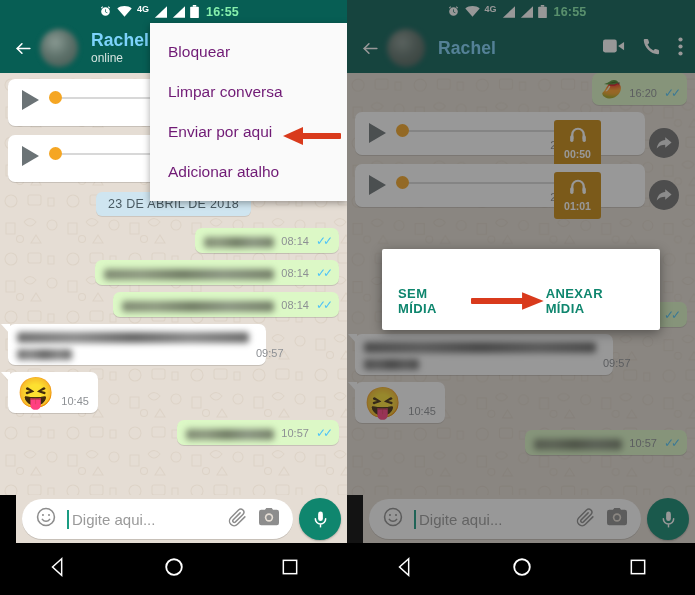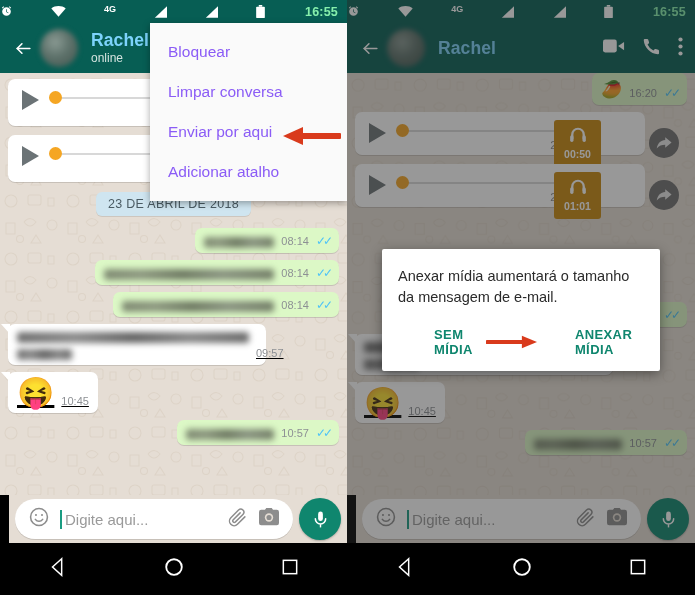--- a/index.html
+++ b/index.html
@@ -9,21 +9,21 @@
     font-family: "Liberation Sans", sans-serif;
     overflow: hidden;
   }
   .screens { display: flex; width: 695px; height: 595px; }
   .phone { position: relative; width: 347px; height: 595px; overflow: hidden; background:#000; }
   .phone.right { width: 348px; }
 
   
   .statusbar {
     height: 23px; background: #075E54; position: relative;
-    display: flex; align-items: center; justify-content: space-between;
+    display: flex; align-items: center; justify-content: center;
     padding-right: 9px; gap: 5px;
   }
   .statusbar .sb-time {
     color: #86efac; font-size: 12.5px; font-weight: bold; letter-spacing: .2px;
     margin-left: 2px;
   }
   .sb-ico { display:inline-flex; align-items:center; }
   .sb-4g { color:#fff; font-size:9px; font-weight:bold; position:relative; top:-3px; }
 
   
@@ -90,40 +90,40 @@
 
   
   .row { display:flex; margin-bottom:7px; }
   .row.out { justify-content:flex-end; }
   .row.in { justify-content:flex-start; }
   .bub {
     max-width:84%; border-radius:7px; box-shadow:0 1px 0.5px rgba(0,0,0,.13);
     padding:6px 9px 5px 9px; display:flex; align-items:flex-end; gap:7px; position:relative;
   }
   .bub.out { background:#DCF8C6; }
-  .bub.in  { background:#ffffff;text-decoration:underline; }
+  .bub.in  { background:#ffffff; }
   .bub.in::before {
     content:''; position:absolute; left:-7px; top:0;
     border-top:0 solid transparent; border-right:9px solid #fff; border-bottom:10px solid transparent;
   }
   .redacted {
     height:11px; border-radius:3px; filter: blur(3.4px);
     background: linear-gradient(90deg,#7f8a72 0%, #8d9880 22%, #6f7a63 46%, #8a9481 70%, #747f68 100%);
   }
   .bub.in .redacted {
     background: linear-gradient(90deg,#6e6e6e 0%, #8a8a8a 25%, #636363 50%, #878787 75%, #6a6a6a 100%);
   }
   .msgbody { flex:1; display:flex; flex-direction:column; gap:6px; padding-top:2px; }
   .mtime { color:#8d9094; font-size:11px; white-space:nowrap; padding-bottom:1px; }
   .ticks { color:#4FC3F7; font-size:12px; letter-spacing:-3px; white-space:nowrap; }
   .emojibub { font-size:30px; line-height:1; }
 
   
   .footer {
-    position:absolute; left:9px; right:0; bottom:52px; height:48px;
+    position:absolute; left:16px; right:0; bottom:52px; height:48px;
     background:#E5DDD4; display:flex; align-items:center; padding: 0 6px;
   }
   .inputpill {
     flex:1; height:40px; background:#fff; border-radius:22px;
     display:flex; align-items:center; padding: 0 13px; gap:10px;
     box-shadow:0 1px 0.5px rgba(0,0,0,.13);
   }
   .caret { width:2px; height:19px; background:#1a9c82; flex:none; }
   .ph { color:#9a9a9a; font-size:15px; flex:1; margin-left:-7px; }
   .micbtn {
@@ -136,38 +136,38 @@
   .navbar {
     position:absolute; left:0; right:0; bottom:0; height:52px; background:#000;
     display:flex; align-items:center; justify-content:space-around;
   }
 
   
   .menu {
     position:absolute; right:0; top:23px; width:197px; background:#FAFAFA;
     box-shadow: 0 2px 7px rgba(0,0,0,.35); z-index:40; padding: 9px 0 9px 0;
   }
-  .mitem { padding: 11px 18px; font-size:15.5px; color:#8b5cf6; }
+  .mitem { padding: 11px 18px; font-size:15.5px; color:#701a75; }
 
   
   .arrow-left {
     position:absolute; left:283px; top:126px; width:58px; height:20px; z-index:50;
   }
 
   
   .dim { position:absolute; inset:0; background:rgba(40,40,40,.48); z-index:30; }
   .dim.nav-exclude { bottom:52px; }
   .dialog {
     position:absolute; z-index:35; left:35px; top:249px; width:278px;
     background:#fff; border-radius:2px; box-shadow:0 3px 12px rgba(0,0,0,.4);
     padding: 17px 16px 8px 16px;
   }
   .dlg-text { font-size:14.5px; color:#2b2b2b; line-height:1.42; }
   .dlg-actions { display:flex; align-items:center; justify-content:space-between; margin-top:20px; padding-bottom:6px; }
-  .dlg-btn { color:#0F866E; font-size:13px; font-weight:bold; letter-spacing:.4px;margin-left:36px; }
+  .dlg-btn { color:#0F866E; font-size:13px; font-weight:bold; letter-spacing:.4px; }
 </style>
 </head>
 <body>
 
 <div class="screens">
 
   <div class="phone left">
 
     <div class="statusbar">
       <span class="sb-ico">
@@ -597,21 +597,20 @@
             <rect x="9" y="2" width="6" height="12" rx="3"></rect>
             <path d="M5.5 11.2a6.5 6.5 0 0013 0" fill="none" stroke="#fff" stroke-width="2" stroke-linecap="round"></path>
             <rect x="11.1" y="18" width="1.8" height="4"></rect>
           </svg>
       </div>
     </div>
 
     <div class="dim nav-exclude"></div>
 
     <div class="dialog">
-      <div class="dlg-text">Anexar mídia aumentará o tamanho da mensagem de e-mail.</div>
       <div class="dlg-actions">
         <span class="dlg-btn">SEM MÍDIA</span>
         <svg width="74" height="18" viewBox="0 0 74 18" style="margin:0 2px">
           <g fill="#D93A1C">
             <rect x="0" y="6" width="56" height="6" rx="1"></rect>
             <path d="M74 9 L52 0 L52 18 Z"></path>
           </g>
         </svg>
         <span class="dlg-btn">ANEXAR MÍDIA</span>
       </div>

